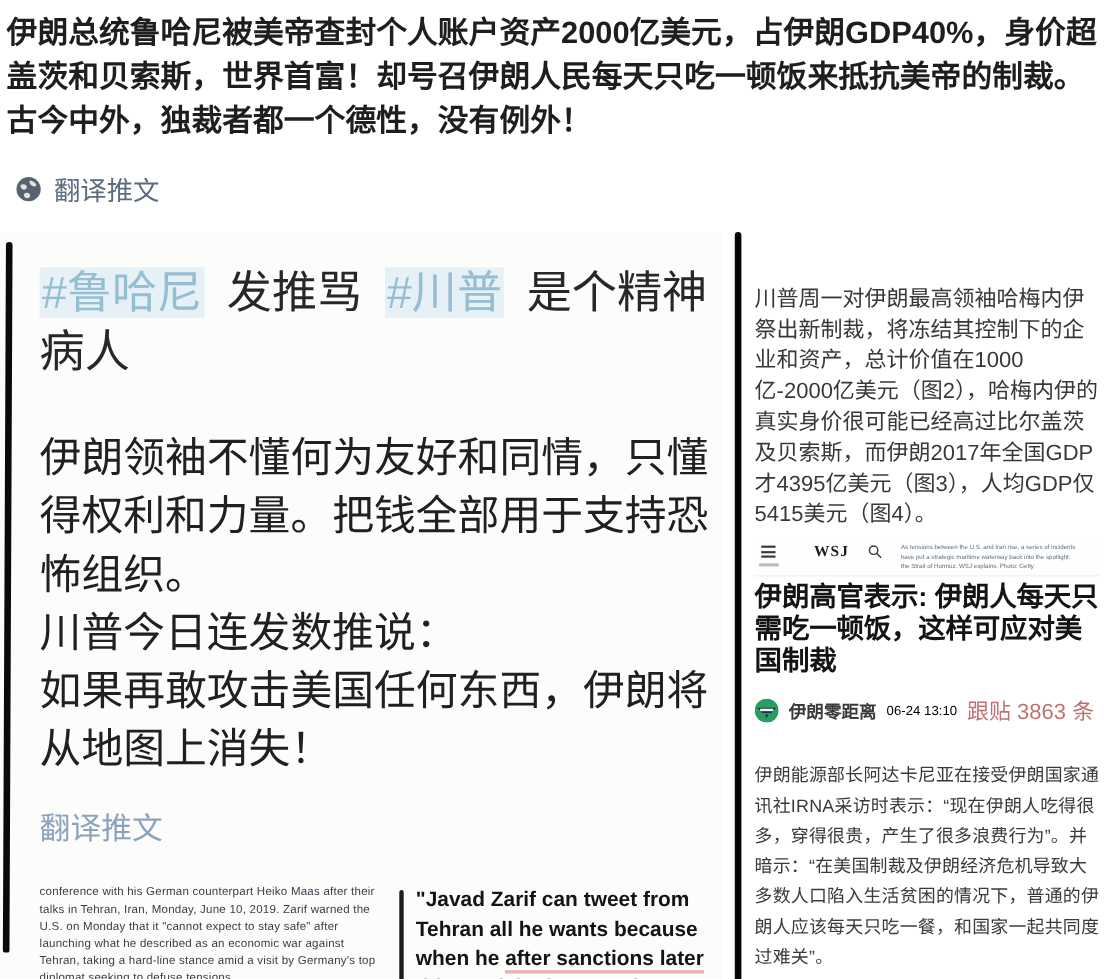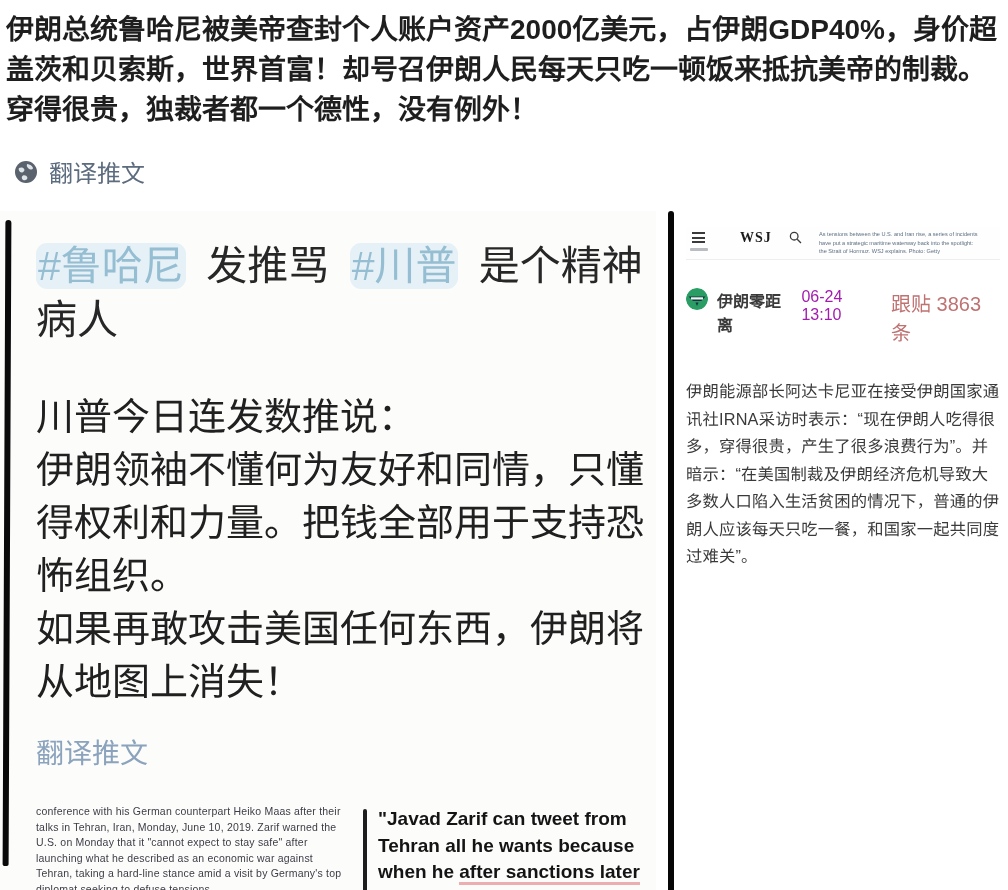--- a/index.html
+++ b/index.html
@@ -20,21 +20,21 @@
     color:var(--translate_gray);font-size:24px;cursor:pointer;width:max-content}
   .translate-link svg{flex:none}
   
   .content-row{display:flex;align-items:flex-start;margin-top:22px;height:699px;overflow:hidden}
   
   .tweet-panel{position:relative;width:656px;height:699px;background:#fcfcfb;
     padding:28px 0 0 36px;flex:none;cursor:pointer}
   .left-border{position:absolute;left:4px;top:9px;width:6px;height:646px;background:#0a0a0a;
     border-radius:5px 5px 3px 3px;transform:rotate(.25deg)}
   .img-title{font-size:41px;line-height:54px;color:#272727;width:618px;filter:blur(.4px)}
-  .hashtag{color:var(--hashtag_blue);background:var(--hashtag_bg);padding:0 2px;border-radius:11px}
+  .hashtag{color:var(--hashtag_blue);background:var(--hashtag_bg);padding:0 2px;border-radius:0}
   .title-mid{margin:0 9px}
   .title-tail{margin-left:9px}
   .img-body{margin-top:44px;font-size:38px;line-height:53px;color:#202020;width:620px;filter:blur(.4px)}
   .img-translate{margin-top:22px;font-size:28px;color:var(--link_blue);filter:blur(.6px);width:max-content}
   .bottom-row{margin-top:33px;display:flex;align-items:flex-start}
   .caption-small{width:314px;font-size:10.5px;line-height:15.5px;color:#3c3c46;
     filter:blur(.55px);letter-spacing:.2px}
   .mini-divider{width:4px;background:#1d1d1d;height:85px;margin:5px 11px 0 13px;border-radius:2px;flex:none}
   .quote{width:274px;font-size:19px;font-weight:700;line-height:26.5px;color:#141414;filter:blur(.3px);margin-top:2px}
   .u{border-bottom:3px solid var(--underline_pink)}
@@ -47,32 +47,32 @@
   .wsj-bar{margin-top:9px;height:33px;position:relative;border-bottom:1px solid #eee;background:#fefefe}
   .wsj-menu{position:absolute;left:6px;top:5px;width:13px}
   .wsj-menu i{display:block;height:2px;background:#3a3a3a;margin-bottom:2.5px}
   .wsj-subtext-bar{position:absolute;left:4px;top:21px;width:18px;height:3px;background:#b9bcc0;border-radius:1px}
   .wsj-logo{position:absolute;left:54px;top:3px;font-family:"Liberation Serif",serif;
     font-weight:700;font-size:14px;color:#1c1c1c;letter-spacing:1px}
   .wsj-search{position:absolute;left:103px;top:4px}
   .wsj-caption{position:absolute;left:133px;top:3px;width:162px;font-size:5.6px;line-height:8.5px;
     color:#5d6f82;filter:blur(.45px)}
   .headline{margin-top:5px;font-size:25px;font-weight:700;line-height:29px;color:#141414;letter-spacing:-.2px}
-  .user-row{margin-top:28px;display:flex;align-items:flex-start}
+  .user-row{margin-top:15px;display:flex;align-items:center}
   .avatar{width:22px;height:22px;border-radius:50%;overflow:hidden;flex:none;cursor:pointer}
   .user-name{margin-left:9px;font-size:16px;font-weight:700;color:#3a3a3a;cursor:pointer}
-  .user-time{margin-left:9px;font-size:16px;color:#a21caf}
+  .user-time{margin-left:9px;font-size:12px;color:#000000}
   .user-comments{margin-left:9px;font-size:20px;color:var(--comments_red);cursor:pointer}
   .para-3{margin-top:32px;font-size:16.3px;line-height:27.5px;color:#3a3a3a;letter-spacing:.2px}
 </style>
 </head>
 <body>
 
 <div class="top-post">
-  <div class="top-text">伊朗总统鲁哈尼被美帝查封个人账户资产2000亿美元，占伊朗GDP40%，身价超盖茨和贝索斯，世界首富！却号召伊朗人民每天只吃一顿饭来抵抗美帝的制裁。穿得很贵，独裁者都一个德性，没有例外！</div>
+  <div class="top-text">伊朗总统鲁哈尼被美帝查封个人账户资产2000亿美元，占伊朗GDP40%，身价超盖茨和贝索斯，世界首富！却号召伊朗人民每天只吃一顿饭来抵抗美帝的制裁。古今中外，独裁者都一个德性，没有例外！</div>
   <div class="translate-link">
     <svg width="24" height="24" viewBox="0 0 24 24">
       <circle cx="12" cy="12" r="11" fill="#59626d"></circle>
       <path d="M5 8c2-1 4-.5 5 .8 1 1.2.2 2.8-1.2 3.4C7.3 12.8 5.6 12 5 10.5 4.6 9.6 4.6 8.6 5 8Z" fill="#dfe4e9"></path>
       <path d="M13.5 4c2 .3 4.2 1.6 5.2 3.3.8 1.4-.3 2.5-1.8 2.2-1.7-.3-3.4-1.5-3.9-3.1-.3-1-.3-2.1.5-2.4Z" fill="#dfe4e9"></path>
       <path d="M9 15.5c1.8-.6 3.8.2 4.3 1.8.4 1.4-.7 2.8-2.3 2.9-1.6.1-3-.9-3.2-2.3-.1-1 .3-2 1.2-2.4Z" fill="#dfe4e9"></path>
     </svg>
     <span>翻译推文</span>
   </div>
 </div>
@@ -83,56 +83,58 @@
     <div class="left-border"></div>
 
     <div class="img-title">
       <span class="hashtag">#鲁哈尼</span>
       <span class="title-mid">发推骂</span>
       <span class="hashtag">#川普</span>
       <span class="title-tail">是个精神病人</span>
     </div>
 
     <div class="img-body">
+      <div>伊朗领袖不懂何为友好和同情，只懂得权利和力量。把钱全部用于支持恐怖组织。</div>
       <div>川普今日连发数推说：</div>
-      <div>伊朗领袖不懂何为友好和同情，只懂得权利和力量。把钱全部用于支持恐怖组织。</div>
       <div>如果再敢攻击美国任何东西，伊朗将从地图上消失！</div>
     </div>
 
     <div class="img-translate">翻译推文</div>
 
     <div class="bottom-row">
       <div class="caption-small">conference with his German counterpart Heiko Maas after their talks in Tehran, Iran, Monday, June 10, 2019. Zarif warned the U.S. on Monday that it "cannot expect to stay safe" after launching what he described as an economic war against Tehran, taking a hard-line stance amid a visit by Germany's top diplomat seeking to defuse tensions.</div>
       <div class="mini-divider"></div>
       <div>
         <div class="quote"><span>"Javad Zarif can tweet from Tehran all he wants because when he </span><span class="u">after sanctions later</span> <span class="u">this week</span><span> he is not going to be</span></div>
 
       </div>
     </div>
   </div>
 
   <div class="main-divider"></div>
 
   <div class="right-col">
+    <div class="para para-2">川普周一对伊朗最高领袖哈梅内伊祭出新制裁，将冻结其控制下的企业和资产，总计价值在1000亿-2000亿美元（图2），哈梅内伊的真实身价很可能已经高过比尔盖茨及贝索斯，而伊朗2017年全国GDP才4395亿美元（图3），人均GDP仅5415美元（图4）。</div>
 
     <div class="wsj-bar">
       <span class="wsj-menu">
           <i></i>
           <i></i>
           <i></i>
         </span>
       <span class="wsj-subtext-bar"></span>
       <span class="wsj-logo">WSJ</span>
       <svg class="wsj-search" width="13" height="13" viewBox="0 0 13 13">
         <circle cx="5.2" cy="5.2" r="3.8" fill="none" stroke="#3a3a3a" stroke-width="1.3"></circle>
         <line x1="8.2" y1="8.2" x2="12" y2="12" stroke="#3a3a3a" stroke-width="1.3"></line>
       </svg>
       <span class="wsj-caption">As tensions between the U.S. and Iran rise, a series of incidents have put a strategic maritime waterway back into the spotlight: the Strait of Hormuz. WSJ explains. Photo: Getty</span>
     </div>
 
+    <div class="headline">伊朗高官表示: 伊朗人每天只需吃一顿饭，这样可应对美国制裁</div>
 
     <div class="user-row">
       <span class="avatar">
         <svg width="22" height="22" viewBox="0 0 22 22">
           <circle cx="11" cy="11" r="11" fill="#2a9d64"></circle>
           <path d="M2.5 8.5h17l-4.2 4.6H7z" fill="#17333f"></path>
           <rect x="5" y="9.3" width="12" height="2.2" fill="#eaf5ef"></rect>
           <path d="M9.5 14.5h3l-1.5 3.4z" fill="#17333f"></path>
         </svg>
       </span>

